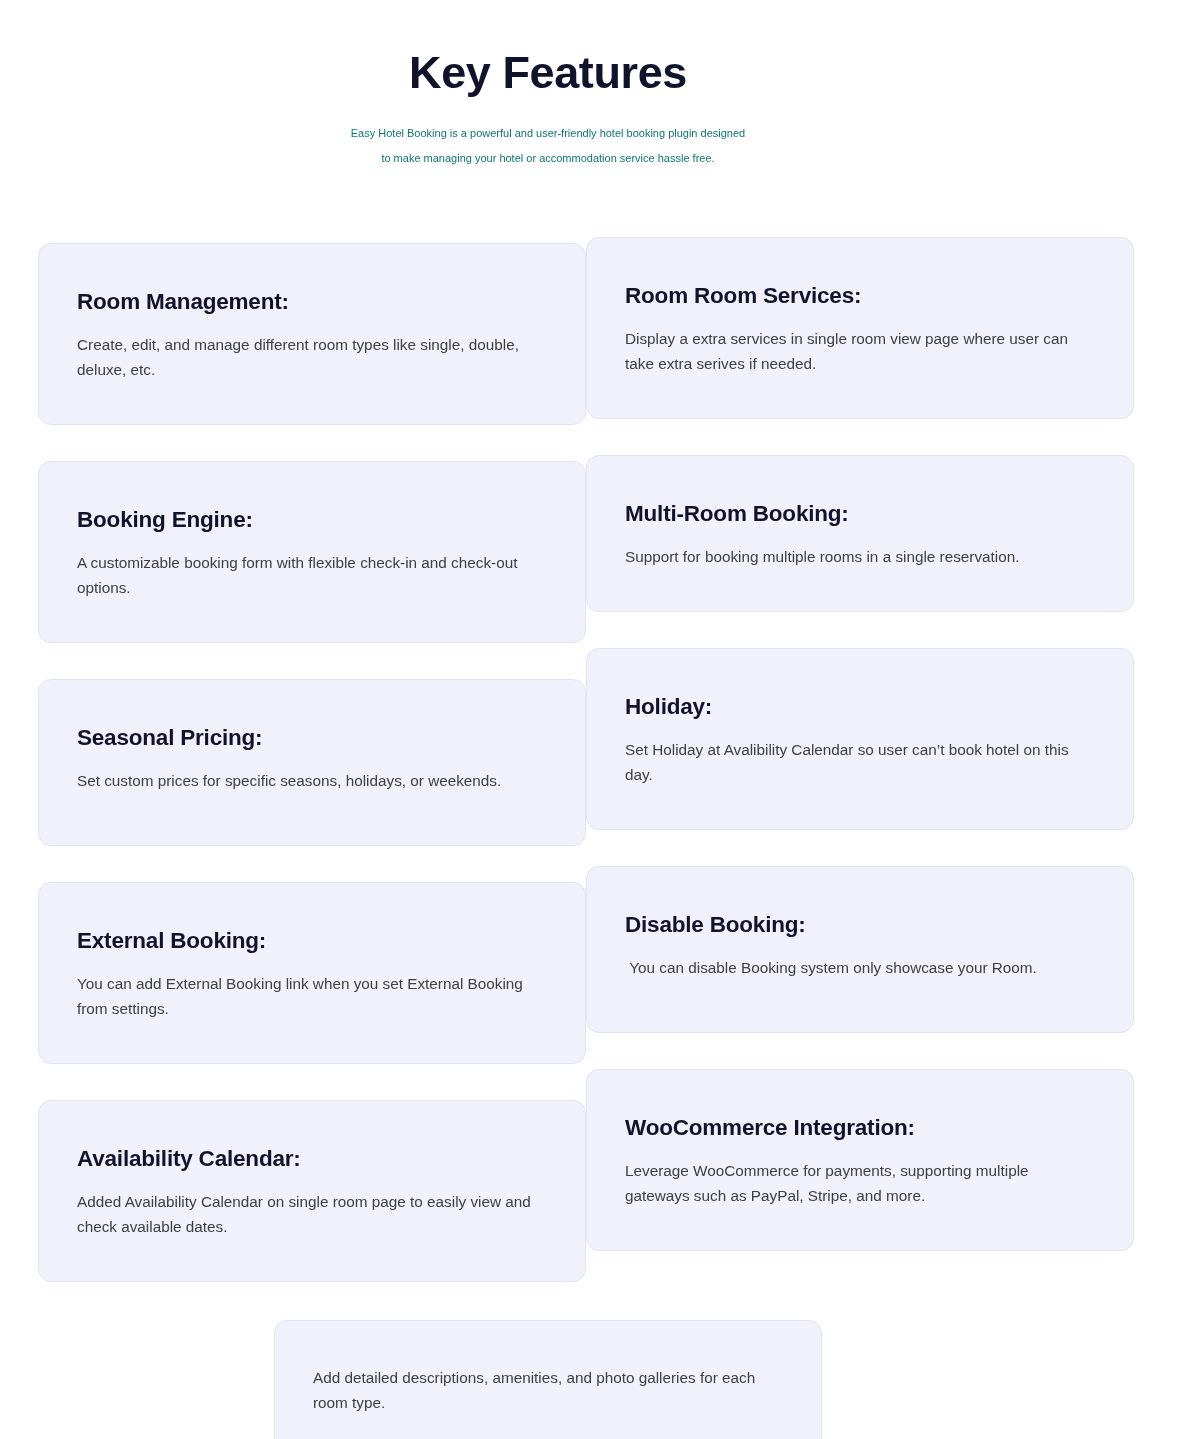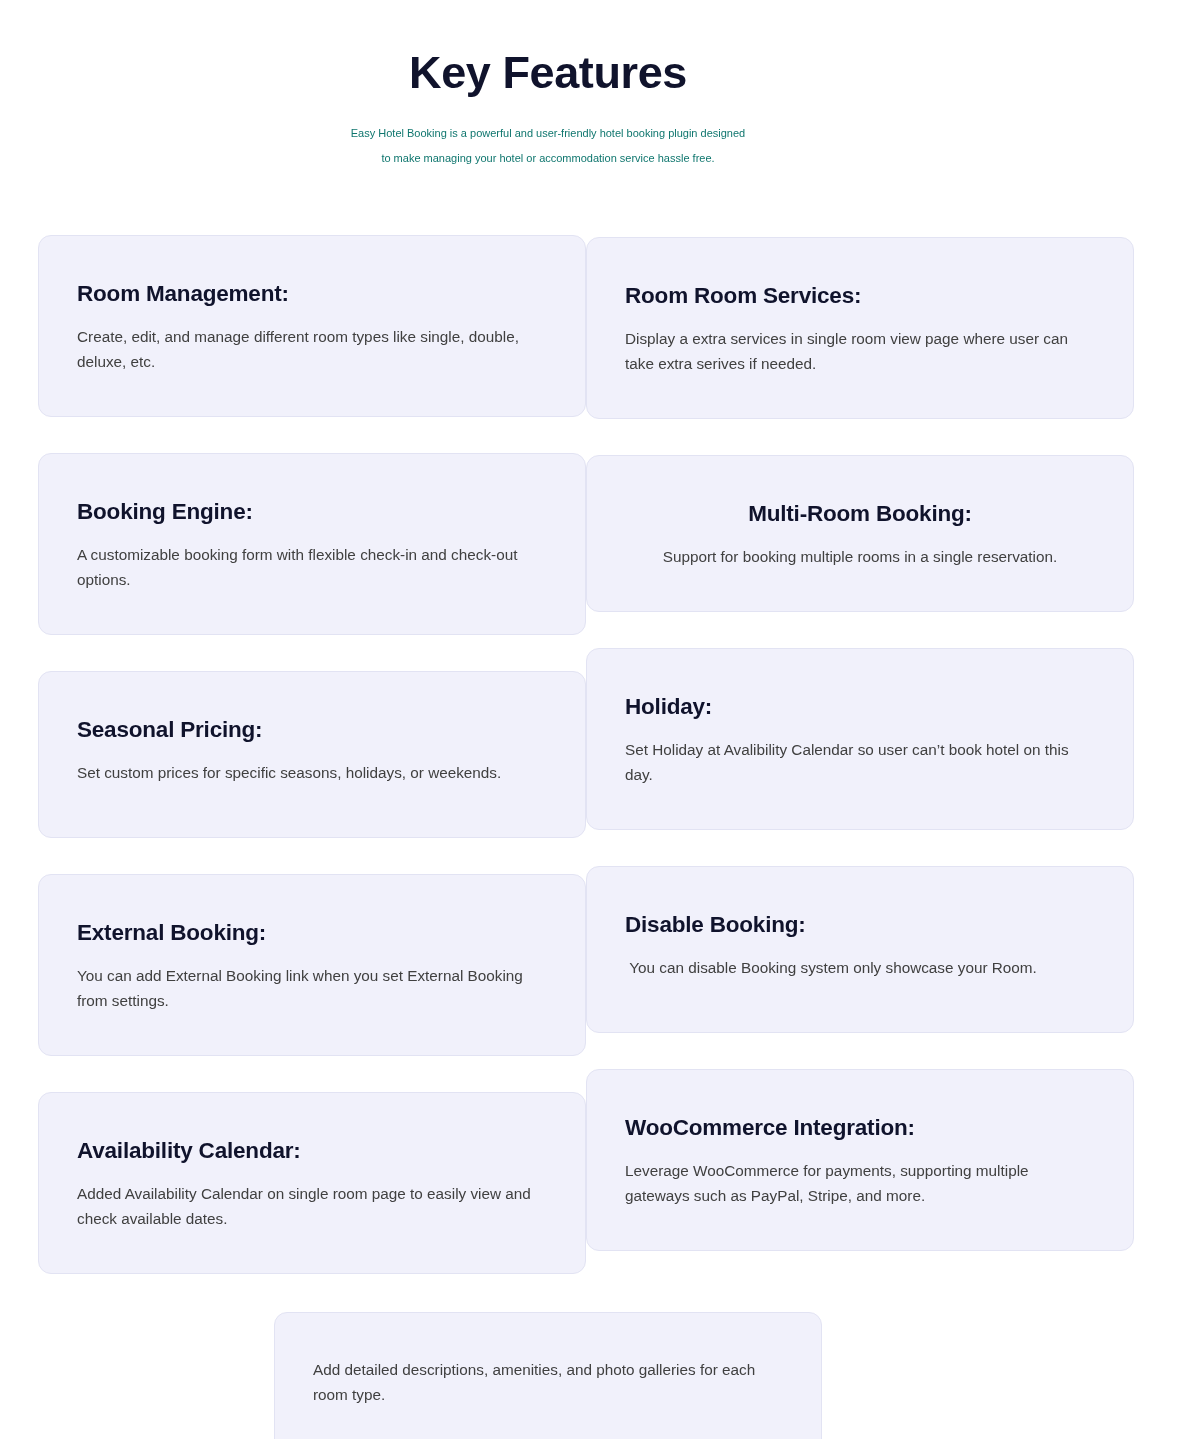--- a/index.html
+++ b/index.html
@@ -65,21 +65,21 @@
     flex: 0 0 548px;
   }
 
   .card {
     background: #f1f1fb;
     border: 1px solid #e2e3f3;
     border-radius: 13px;
     padding: 44px 38px 42px 38px;
     margin-bottom: 36px;
   }
-  .card.tall   { min-height: 167px; }
+  .card.tall   { min-height: 167px; margin-top: 8px; }
   .card.short  { min-height: 144px; }
 
   .card-title {
     font-size: 22.5px;
     line-height: 1.25;
     font-weight: 700;
     color: #10132c;
     letter-spacing: -0.2px;
     margin: 0 0 16px 0;
   }
@@ -88,21 +88,21 @@
     line-height: 25px;
     color: #404040;
     font-weight: 400;
     margin: 0;
     max-width: 470px;
     white-space: pre-wrap;
   }
 
   
   .col-right .card-offset-1 { margin-top: 2px; }
-  .col-right .card-offset-2 { margin-top: 15px; text-align: center; }
+  .col-right .card-offset-2 { margin-top: 15px; }
   .col-right .card-offset-3 { margin-top: 0px; }
 
   .col-left .card-r2 { margin-top: 0px; }
 
   
   .final-row {
     display: flex;
     justify-content: center;
     margin-top: 2px;
   }

